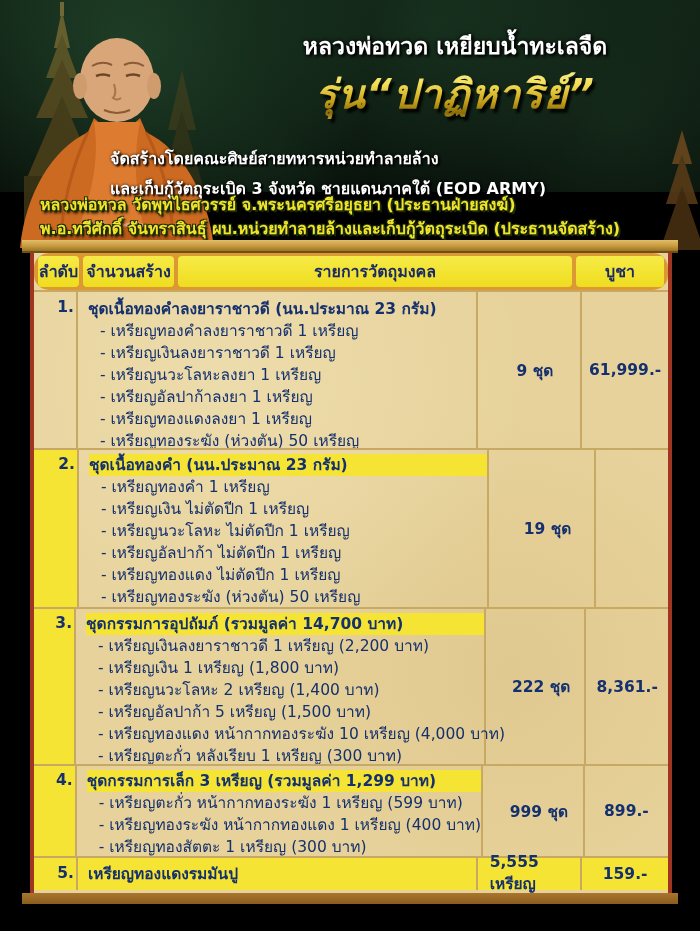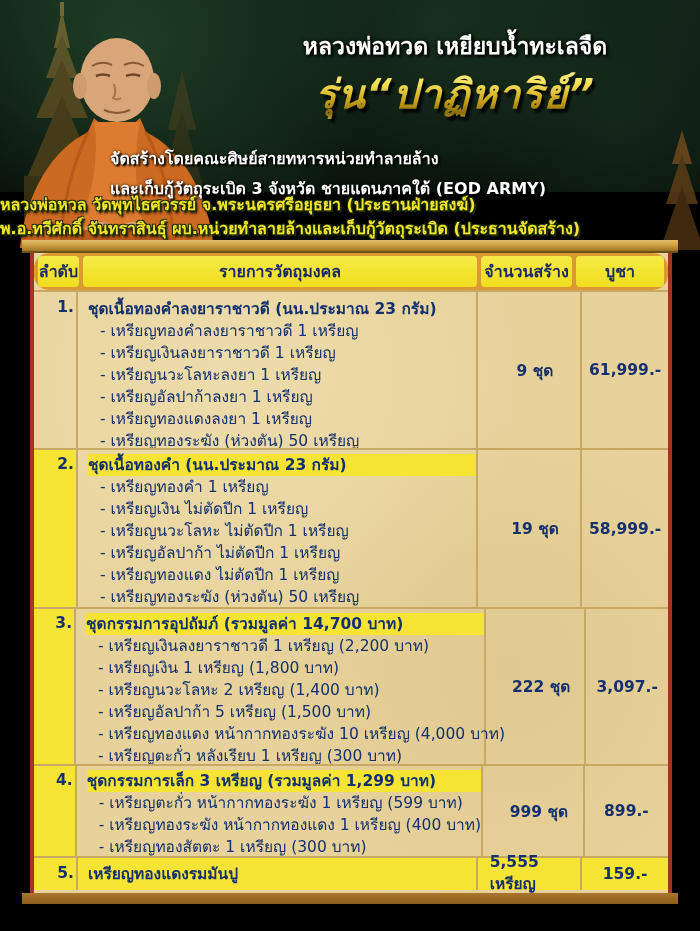--- a/index.html
+++ b/index.html
@@ -7,21 +7,21 @@
   body{font-family:"DejaVu Sans","Liberation Sans",sans-serif;}
   #poster{position:relative;width:700px;height:931px;background:#000;overflow:hidden;margin:0 auto;}
 
   
   #hero{position:absolute;left:0;top:0;width:700px;height:192px;
     background:
       radial-gradient(circle at 18% 25%, rgba(46,92,58,.55), transparent 42%),
       radial-gradient(circle at 62% 12%, rgba(34,70,44,.45), transparent 38%),
       radial-gradient(circle at 88% 60%, rgba(40,78,50,.40), transparent 40%),
       radial-gradient(circle at 40% 80%, rgba(28,58,36,.35), transparent 45%),
-      linear-gradient(#0d1c11, #040805);}
+      linear-gradient(#0d1c11, #040805); padding-left: 40px;}
   #monk-wrap{position:absolute;left:0;top:0;width:232px;height:248px;}
   #right-pagoda{position:absolute;right:-4px;top:130px;width:52px;height:120px;opacity:.85;}
 
   .hline1{position:absolute;left:220px;top:28px;width:470px;text-align:center;
     color:#fff;font-size:23px;font-weight:bold;white-space:nowrap;
     text-shadow:2px 2px 3px #000,0 0 4px #000;}
   .main-title{position:absolute;left:215px;top:62px;width:480px;text-align:center;
     font-size:40px;font-weight:bold;font-style:italic;letter-spacing:1px;white-space:nowrap;
     background:linear-gradient(#fdf6b2 0%,#f3de55 35%,#caa41a 60%,#8a6c08 80%,#e8cf55 100%);
     -webkit-background-clip:text;background-clip:text;color:transparent;
@@ -142,22 +142,22 @@
     <div class="sub sub-yellow" id="sub3">หลวงพ่อหวล วัดพุทไธศวรรย์ จ.พระนครศรีอยุธยา (ประธานฝ่ายสงฆ์)</div>
     <div class="sub sub-yellow" id="sub4">พ.อ.ทวีศักดิ์ จันทราสินธุ์ ผบ.หน่วยทำลายล้างและเก็บกู้วัตถุระเบิด (ประธานจัดสร้าง)</div>
   </div>
 
   <div id="top-gold-bar"></div>
 
   <div id="amulet-table">
 
     <div class="thead">
       <div class="thcell th-no">ลำดับ</div>
+      <div class="thcell th-qty">จำนวนสร้าง</div>
       <div class="thcell th-items">รายการวัตถุมงคล</div>
-      <div class="thcell th-qty">จำนวนสร้าง</div>
       <div class="thcell th-price">บูชา</div>
     </div>
 
     <div class="trow r1 rh158">
       <div class="cell-no">1.</div>
       <div class="cell-items">
         <div class="item-title">ชุดเนื้อทองคำลงยาราชาวดี (นน.ประมาณ 23 กรัม)</div>
         <div class="item-line">- เหรียญทองคำลงยาราชาวดี 1 เหรียญ</div>
         <div class="item-line">- เหรียญเงินลงยาราชาวดี 1 เหรียญ</div>
         <div class="item-line">- เหรียญนวะโลหะลงยา 1 เหรียญ</div>
@@ -174,36 +174,35 @@
       <div class="cell-items">
         <div class="item-title">ชุดเนื้อทองคำ (นน.ประมาณ 23 กรัม)</div>
         <div class="item-line">- เหรียญทองคำ 1 เหรียญ</div>
         <div class="item-line">- เหรียญเงิน ไม่ตัดปีก 1 เหรียญ</div>
         <div class="item-line">- เหรียญนวะโลหะ ไม่ตัดปีก 1 เหรียญ</div>
         <div class="item-line">- เหรียญอัลปาก้า ไม่ตัดปีก 1 เหรียญ</div>
         <div class="item-line">- เหรียญทองแดง ไม่ตัดปีก 1 เหรียญ</div>
         <div class="item-line">- เหรียญทองระฆัง (ห่วงตัน) 50 เหรียญ</div>
       </div>
       <div class="cell-qty">19 ชุด</div>
-      <div class="cell-price">58,999.-</div>
     </div>
 
     <div class="trow hl rh157">
       <div class="cell-no">3.</div>
       <div class="cell-items">
         <div class="item-title">ชุดกรรมการอุปถัมภ์ (รวมมูลค่า 14,700 บาท)</div>
         <div class="item-line">- เหรียญเงินลงยาราชาวดี 1 เหรียญ (2,200 บาท)</div>
         <div class="item-line">- เหรียญเงิน 1 เหรียญ (1,800 บาท)</div>
         <div class="item-line">- เหรียญนวะโลหะ 2 เหรียญ (1,400 บาท)</div>
         <div class="item-line">- เหรียญอัลปาก้า 5 เหรียญ (1,500 บาท)</div>
         <div class="item-line">- เหรียญทองแดง หน้ากากทองระฆัง 10 เหรียญ (4,000 บาท)</div>
         <div class="item-line">- เหรียญตะกั่ว หลังเรียบ 1 เหรียญ (300 บาท)</div>
       </div>
       <div class="cell-qty">222 ชุด</div>
-      <div class="cell-price">3,097.-</div>
+      <div class="cell-price">8,361.-</div>
     </div>
 
     <div class="trow hl rh92">
       <div class="cell-no">4.</div>
       <div class="cell-items">
         <div class="item-title">ชุดกรรมการเล็ก 3 เหรียญ (รวมมูลค่า 1,299 บาท)</div>
         <div class="item-line">- เหรียญตะกั่ว หน้ากากทองระฆัง 1 เหรียญ (599 บาท)</div>
         <div class="item-line">- เหรียญทองระฆัง หน้ากากทองแดง 1 เหรียญ (400 บาท)</div>
         <div class="item-line">- เหรียญทองสัตตะ 1 เหรียญ (300 บาท)</div>
       </div>

